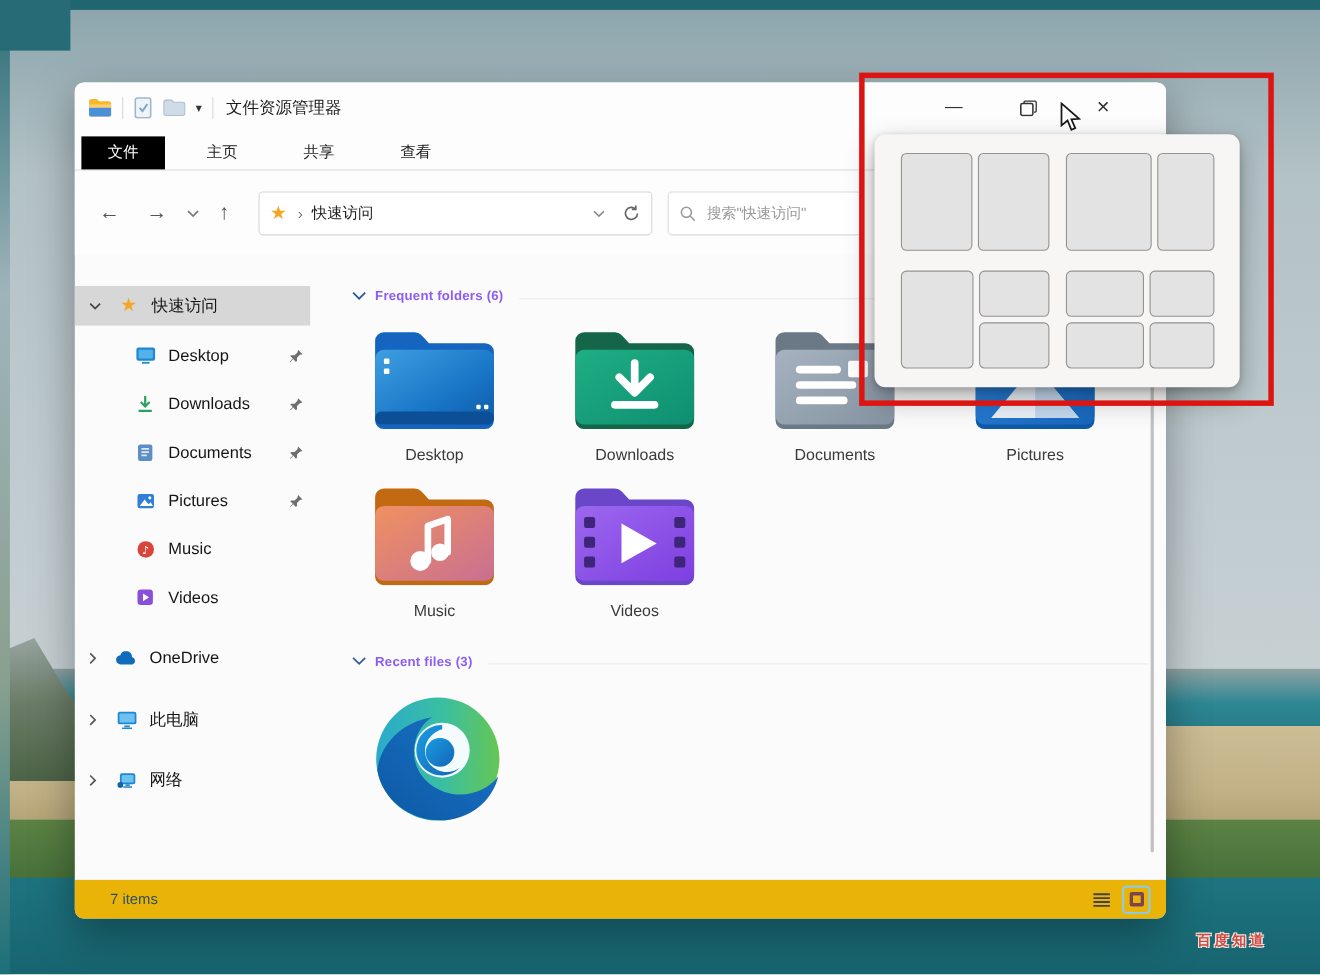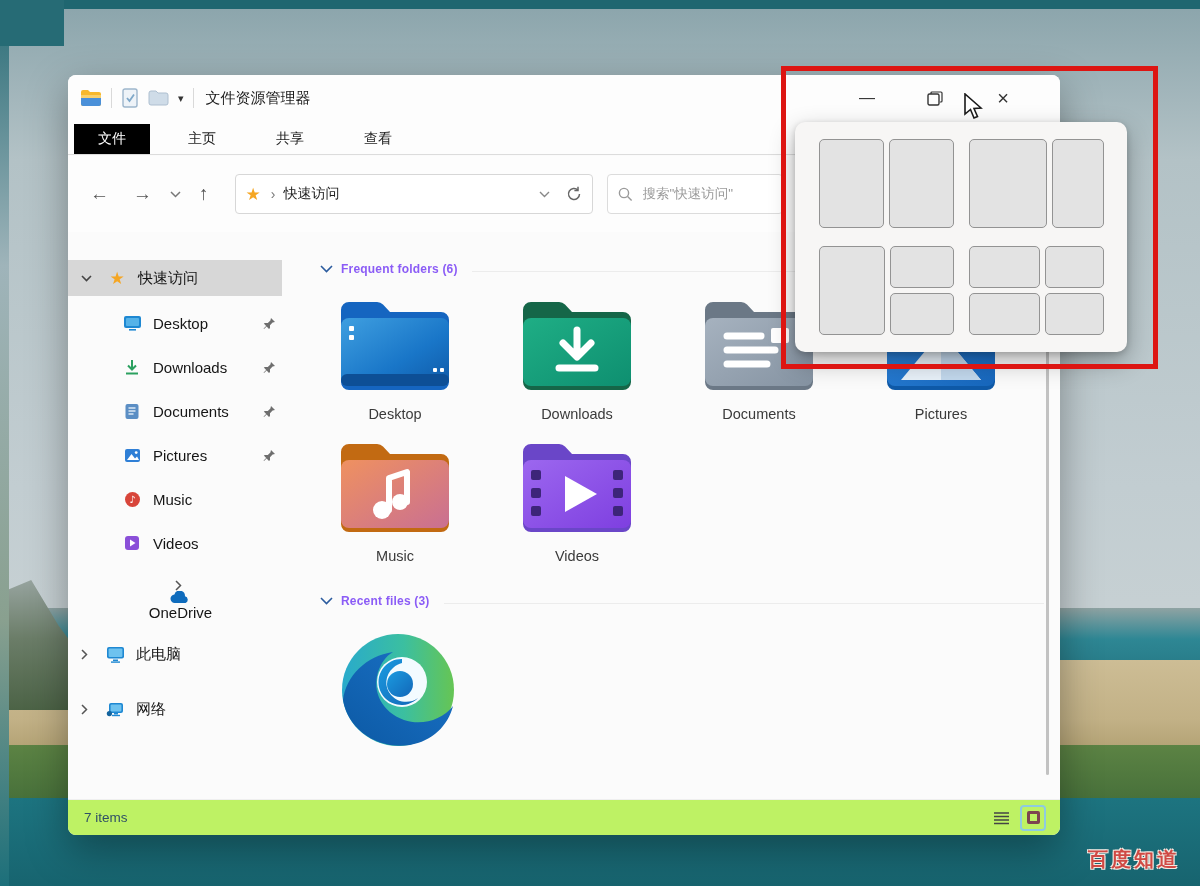--- a/index.html
+++ b/index.html
@@ -66,42 +66,42 @@
   .tile .ticon { width:116px; height:92px; }
   .tile .tlabel { margin-top:16px; font-size:14.5px; color:#3a3a3a; }
   .row2 { margin-top:18px; }
   .recent-head { margin-top:22px; }
   .edge-wrap { margin-top:10px; margin-left:14px; width:128px; height:128px; }
 
   
   .scrollbar { position:absolute; right:11px; top:250px; width:3px; height:450px; background:#c2c2c2; border-radius:2px; }
 
   
-  .statusbar { position:absolute; left:0; bottom:0; width:100%; height:36px; border-top:1px solid #efefef; display:flex; align-items:center; padding:0 14px 0 16px; border-radius:0 0 8px 8px; background:#bef264;justify-content:center; }
+  .statusbar { position:absolute; left:0; bottom:0; width:100%; height:36px; border-top:1px solid #efefef; display:flex; align-items:center; padding:0 14px 0 32px; border-radius:0 0 8px 8px; background:#eab308;justify-content:center; }
   .status-count { font-size:13.5px; color:#2f4f66; }
   .view-btns { margin-left:auto; display:flex; align-items:center; gap:10px; }
   .vb-large { width:26px; height:26px; border:2px solid #8ecbe0; border-radius:4px; display:flex; align-items:center; justify-content:center; }
   .vb-large .inner { width:13px; height:13px; border:3px solid #7c4450; border-radius:2px; }
 
   
   .flyout { position:absolute; left:795px; top:122px; width:332px; height:230px; background:#f7f6f5;
     border-radius:10px; box-shadow:0 10px 26px rgba(0,0,0,.30), 0 2px 6px rgba(0,0,0,.18); padding:17px 24px; }
   .fly-grid { display:grid; grid-template-columns:135px 135px; grid-template-rows:89px 89px; gap:18px 15px; }
   .layout-group { width:135px; height:89px; }
   .cell { background:#e3e3e3; border:1.5px solid #939393; border-radius:5px; }
   .g-two { display:flex; gap:5px; } .g-two .cell { flex:1; height:100%; }
   .g-wide { display:flex; gap:5px; } .g-wide .c-l { flex:3; height:100%; } .g-wide .c-r { flex:2; height:100%; }
   .g-stack { display:flex; gap:5px; } .g-stack .c-l { flex:1; height:100%; }
   .g-stack .col { flex:1; display:flex; flex-direction:column; gap:5px; } .g-stack .col .cell { flex:1; }
   .g-quad { display:grid; grid-template-columns:1.2fr 1fr; grid-template-rows:1fr 1fr; gap:5px; height:100%; }
 
   
   .cursor { position:absolute; left:963px; top:93px; z-index:60; }
   .red-rect { position:absolute; left:781px; top:66px; width:377px; height:303px; border:5px solid #dd1512; z-index:70; }
-  .watermark { position:absolute; left:1088px; top:846px; z-index:80; font-size:20px; font-weight:bold; color:#cf4a44; letter-spacing:3px;
+  .watermark { position:absolute; left:1088px; top:846px; z-index:80; font-size:13px; font-weight:bold; color:#cf4a44; letter-spacing:3px;
     text-shadow:-1px -1px 0 #f3e9e2, 1px -1px 0 #f3e9e2, -1px 1px 0 #f3e9e2, 1px 1px 0 #f3e9e2; }
 
   svg { display:block; }
 </style>
 </head>
 <body>
 
 <div class="stage">
 
   <div class="wp-sky"></div>
@@ -287,21 +287,21 @@
       <div class="side-row indent-child" style="top:282px;">
         <span class="s-icon">
           <svg width="16" height="16" viewBox="0 0 16 16">
               <rect x="1" y="1" width="14" height="14" rx="3" fill="#8a4fd8"></rect>
               <path d="M6 4.5 L11.5 8 L6 11.5 Z" fill="#fff"></path>
             </svg>
         </span>
         <span class="lbl">Videos</span>
       </div>
 
-      <div class="side-row" style="top:337px;flex-direction:column;">
+      <div class="side-row" style="top:337px;">
         <span class="chev">
           <svg width="7" height="11" viewBox="0 0 7 11">
               <path d="M1 1 l4.5 4.5 L1 10" fill="none" stroke="#555" stroke-width="1.5"></path>
             </svg>
         </span>
         <span class="s-icon" style="margin-left:10px;">
           <svg width="20" height="13" viewBox="0 0 20 13">
               <path d="M5 12 a4.2 4.2 0 0 1 -.6-8.4 A5.4 5.4 0 0 1 15 5.2 a3.6 3.6 0 0 1 .6 6.8 z" fill="#0f6cbd"></path>
             </svg>
         </span>

